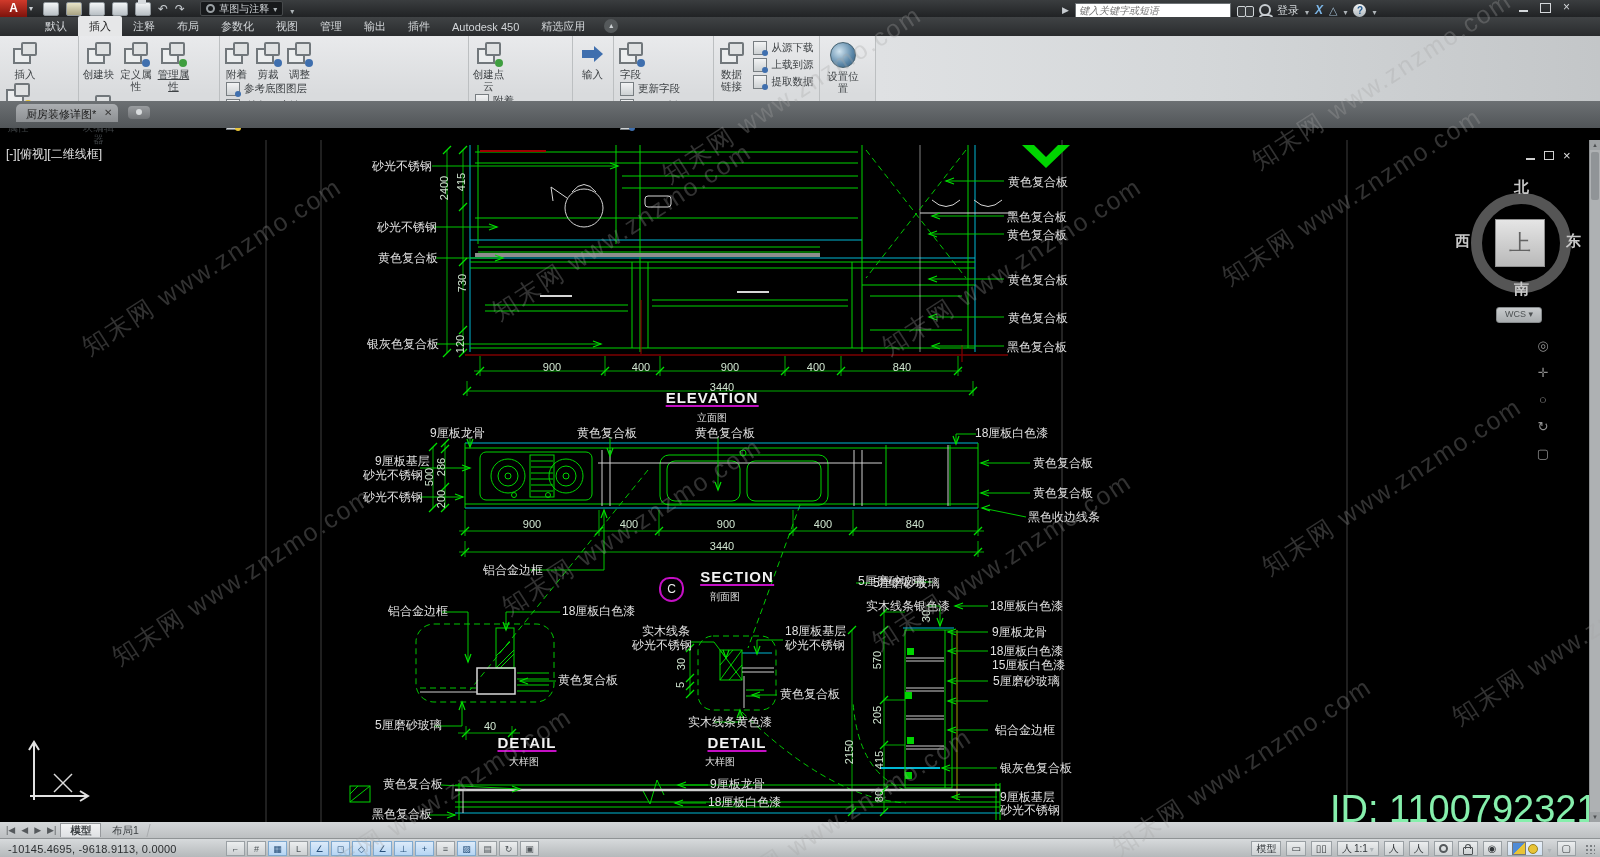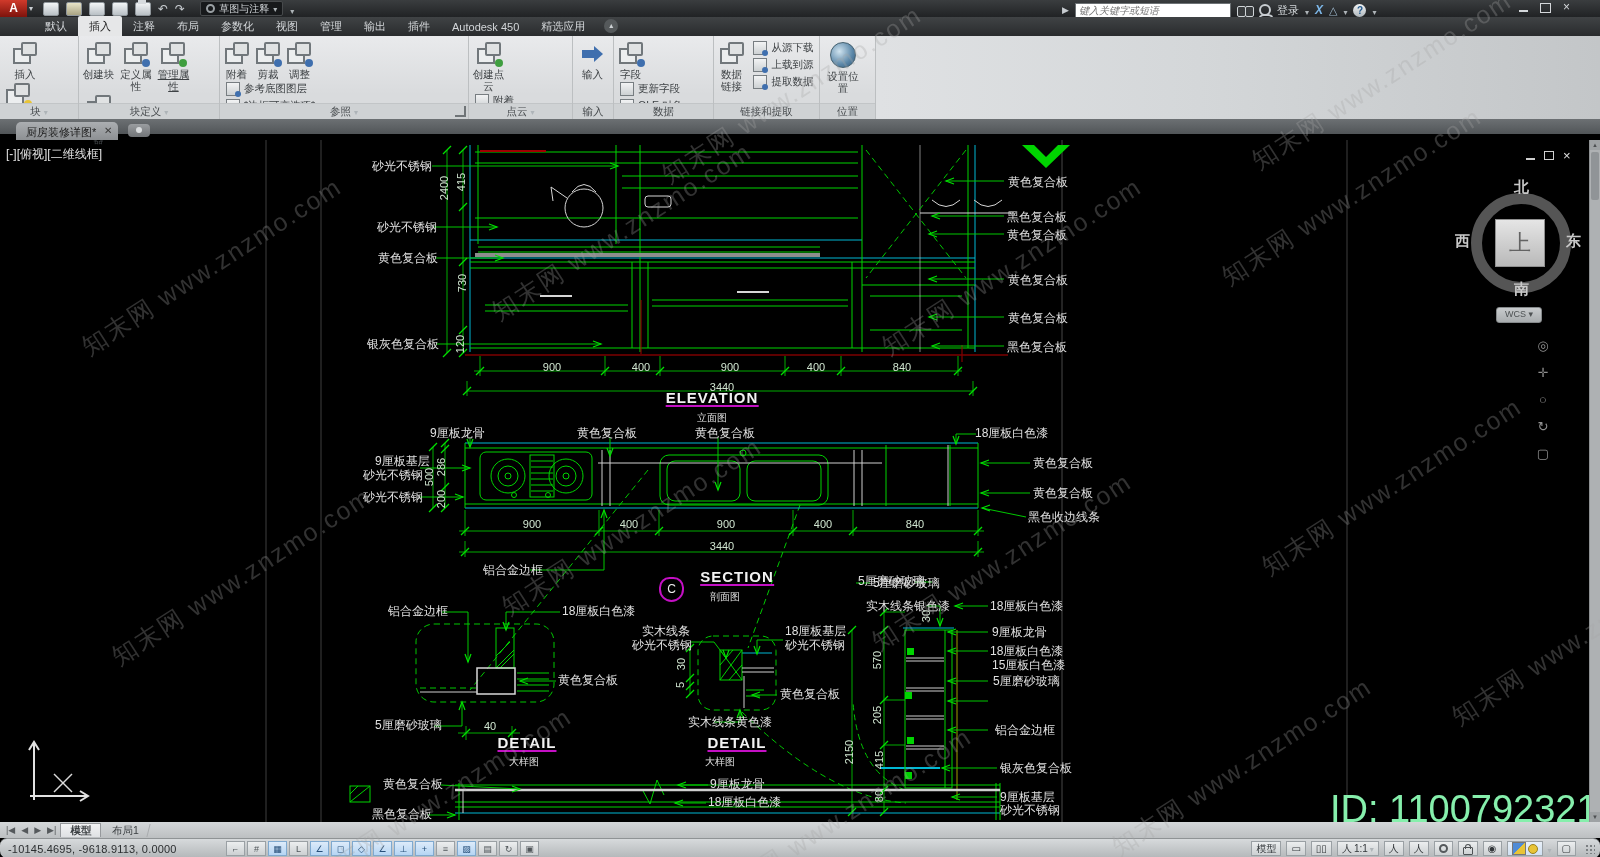--- a/index.html
+++ b/index.html
@@ -55,21 +55,21 @@
   .bi.globe{border-radius:50%;background:radial-gradient(circle at 35% 35%,#cfe3ef,#5b87a8 60%,#2f5577);width:24px;height:24px;border:1px solid #44606f;}
   .bi.arrowin:before{content:"";position:absolute;left:2px;top:8px;width:12px;height:8px;background:#3f6fae;}
   .bi.arrowin:after{content:"";position:absolute;left:14px;top:4px;border-left:9px solid #3f6fae;border-top:8px solid transparent;border-bottom:8px solid transparent;}
   .rowbtns{display:inline-block;vertical-align:top;margin-left:3px;}
   .rowbtn{display:flex;align-items:center;gap:4px;font-size:10.5px;color:#3e4245;height:17px;white-space:nowrap;}
   .mi{width:12px;height:12px;border:1px solid #777d81;background:linear-gradient(#f2f3f4,#cdd1d3);flex:0 0 auto;position:relative;}
   .mi.g:after,.mi.b:after,.mi.y:after{content:"";position:absolute;right:-2px;bottom:-2px;width:6px;height:6px;border-radius:50%;}
   .mi.g:after{background:#3f9e3f;} .mi.b:after{background:#3f6fae;} .mi.y:after{background:#e8c437;}
 
   
-  #filebar{position:absolute;top:119px;left:0;width:1600px;height:15px;background:linear-gradient(#6c7073,#515558);z-index:40;}
+  #filebar{position:absolute;top:101px;left:0;width:1600px;height:27px;background:linear-gradient(#6c7073,#515558);z-index:40;}
   .ftab{position:absolute;left:16px;top:3px;height:18px;background:linear-gradient(#abaeb1,#8d9093);border-radius:5px 5px 0 0;color:#1c1c1c;font-size:11px;padding:3px 22px 0 10px;box-sizing:border-box;}
   .ftab .fx{position:absolute;right:6px;top:3px;font-size:10px;color:#3c3c3c;}
   .newtab{position:absolute;left:128px;top:5px;width:22px;height:13px;background:linear-gradient(#9a9da0,#717477);border-radius:4px;}
   .newtab:after{content:"";position:absolute;left:8px;top:3px;width:6px;height:6px;border-radius:50%;background:#d9dcde;}
 
   
   #drawing{position:absolute;top:0;left:0;width:1600px;height:857px;}
   #vpctl{position:absolute;left:6px;top:146px;color:#e3e3e3;font-size:12px;z-index:10;}
   #miniwin{position:absolute;left:1526px;top:150px;display:flex;gap:9px;z-index:10;align-items:center;}
   #miniwin .wmin,#miniwin .wmax{border-color:#cfcfcf;background:#cfcfcf;}
@@ -98,21 +98,21 @@
   #znid{position:absolute;left:1330px;top:788px;color:#86efac;font-size:38px;z-index:8;white-space:nowrap;}
 
   
   #modelbar{position:absolute;top:822px;left:0;width:1600px;height:16px;background:linear-gradient(#d4d7d9,#bcbfc1);display:flex;align-items:center;z-index:40;font-size:10.5px;color:#3b3f42;gap:2px;padding-left:4px;box-sizing:border-box;}
   .mnav{font-size:9px;color:#55595c;padding:0 2px;}
   .mtab{padding:0 9px;font-weight:bold;background:linear-gradient(#f2f3f4,#dfe1e3);border:1px solid #96999c;border-bottom:0;height:13px;line-height:13px;}
   .ltab{padding:0 9px;height:13px;line-height:13px;border-right:1px solid #a9acae;transform:skewX(-14deg);}
   .ltab span{display:inline-block;transform:skewX(14deg);font-weight:normal;}
 
   
-  #statusbar{position:absolute;top:838px;left:0;width:1600px;height:19px;background:linear-gradient(#d7dadc,#b3b7b9);border-top:1px solid #8f9395;z-index:40;display:flex;align-items:center;font-size:11px;color:#2b2e30;border-radius:7px;}
+  #statusbar{position:absolute;top:838px;left:0;width:1600px;height:19px;background:linear-gradient(#d7dadc,#b3b7b9);border-top:1px solid #8f9395;z-index:40;display:flex;align-items:center;font-size:11px;color:#2b2e30;}
   #coords{margin-left:8px;width:218px;letter-spacing:.2px;}
   #toggles{display:flex;gap:2px;}
   .tog{width:19px;height:15px;border:1px solid #9aa0a4;background:linear-gradient(#eceeef,#ccd0d2);display:flex;align-items:center;justify-content:center;font-size:9px;color:#50565a;box-sizing:border-box;}
   .tog.on{background:linear-gradient(#ddebfa,#b5d5f3);border-color:#7fa9cf;color:#28507a;}
   #statusright{position:absolute;right:5px;top:2px;display:flex;align-items:center;gap:5px;height:15px;}
   .sbtn{height:15px;border:1px solid #9aa0a4;background:linear-gradient(#eceeef,#ccd0d2);display:flex;align-items:center;padding:0 4px;gap:2px;font-size:10px;color:#33373a;box-sizing:border-box;}
   .slock{width:8px;height:6px;border:1px solid #4e5254;border-radius:1px;position:relative;margin-top:4px;}
   .slock:before{content:"";position:absolute;left:1px;top:-4px;width:4px;height:4px;border:1px solid #4e5254;border-bottom:0;border-radius:3px 3px 0 0;}
   .sbulb{width:8px;height:8px;border-radius:50%;background:#e8c437;border:1px solid #9a8220;}
   .scolor{width:12px;height:11px;background:linear-gradient(135deg,#4f8bd6 50%,#e8c437 50%);border:1px solid #777;}

